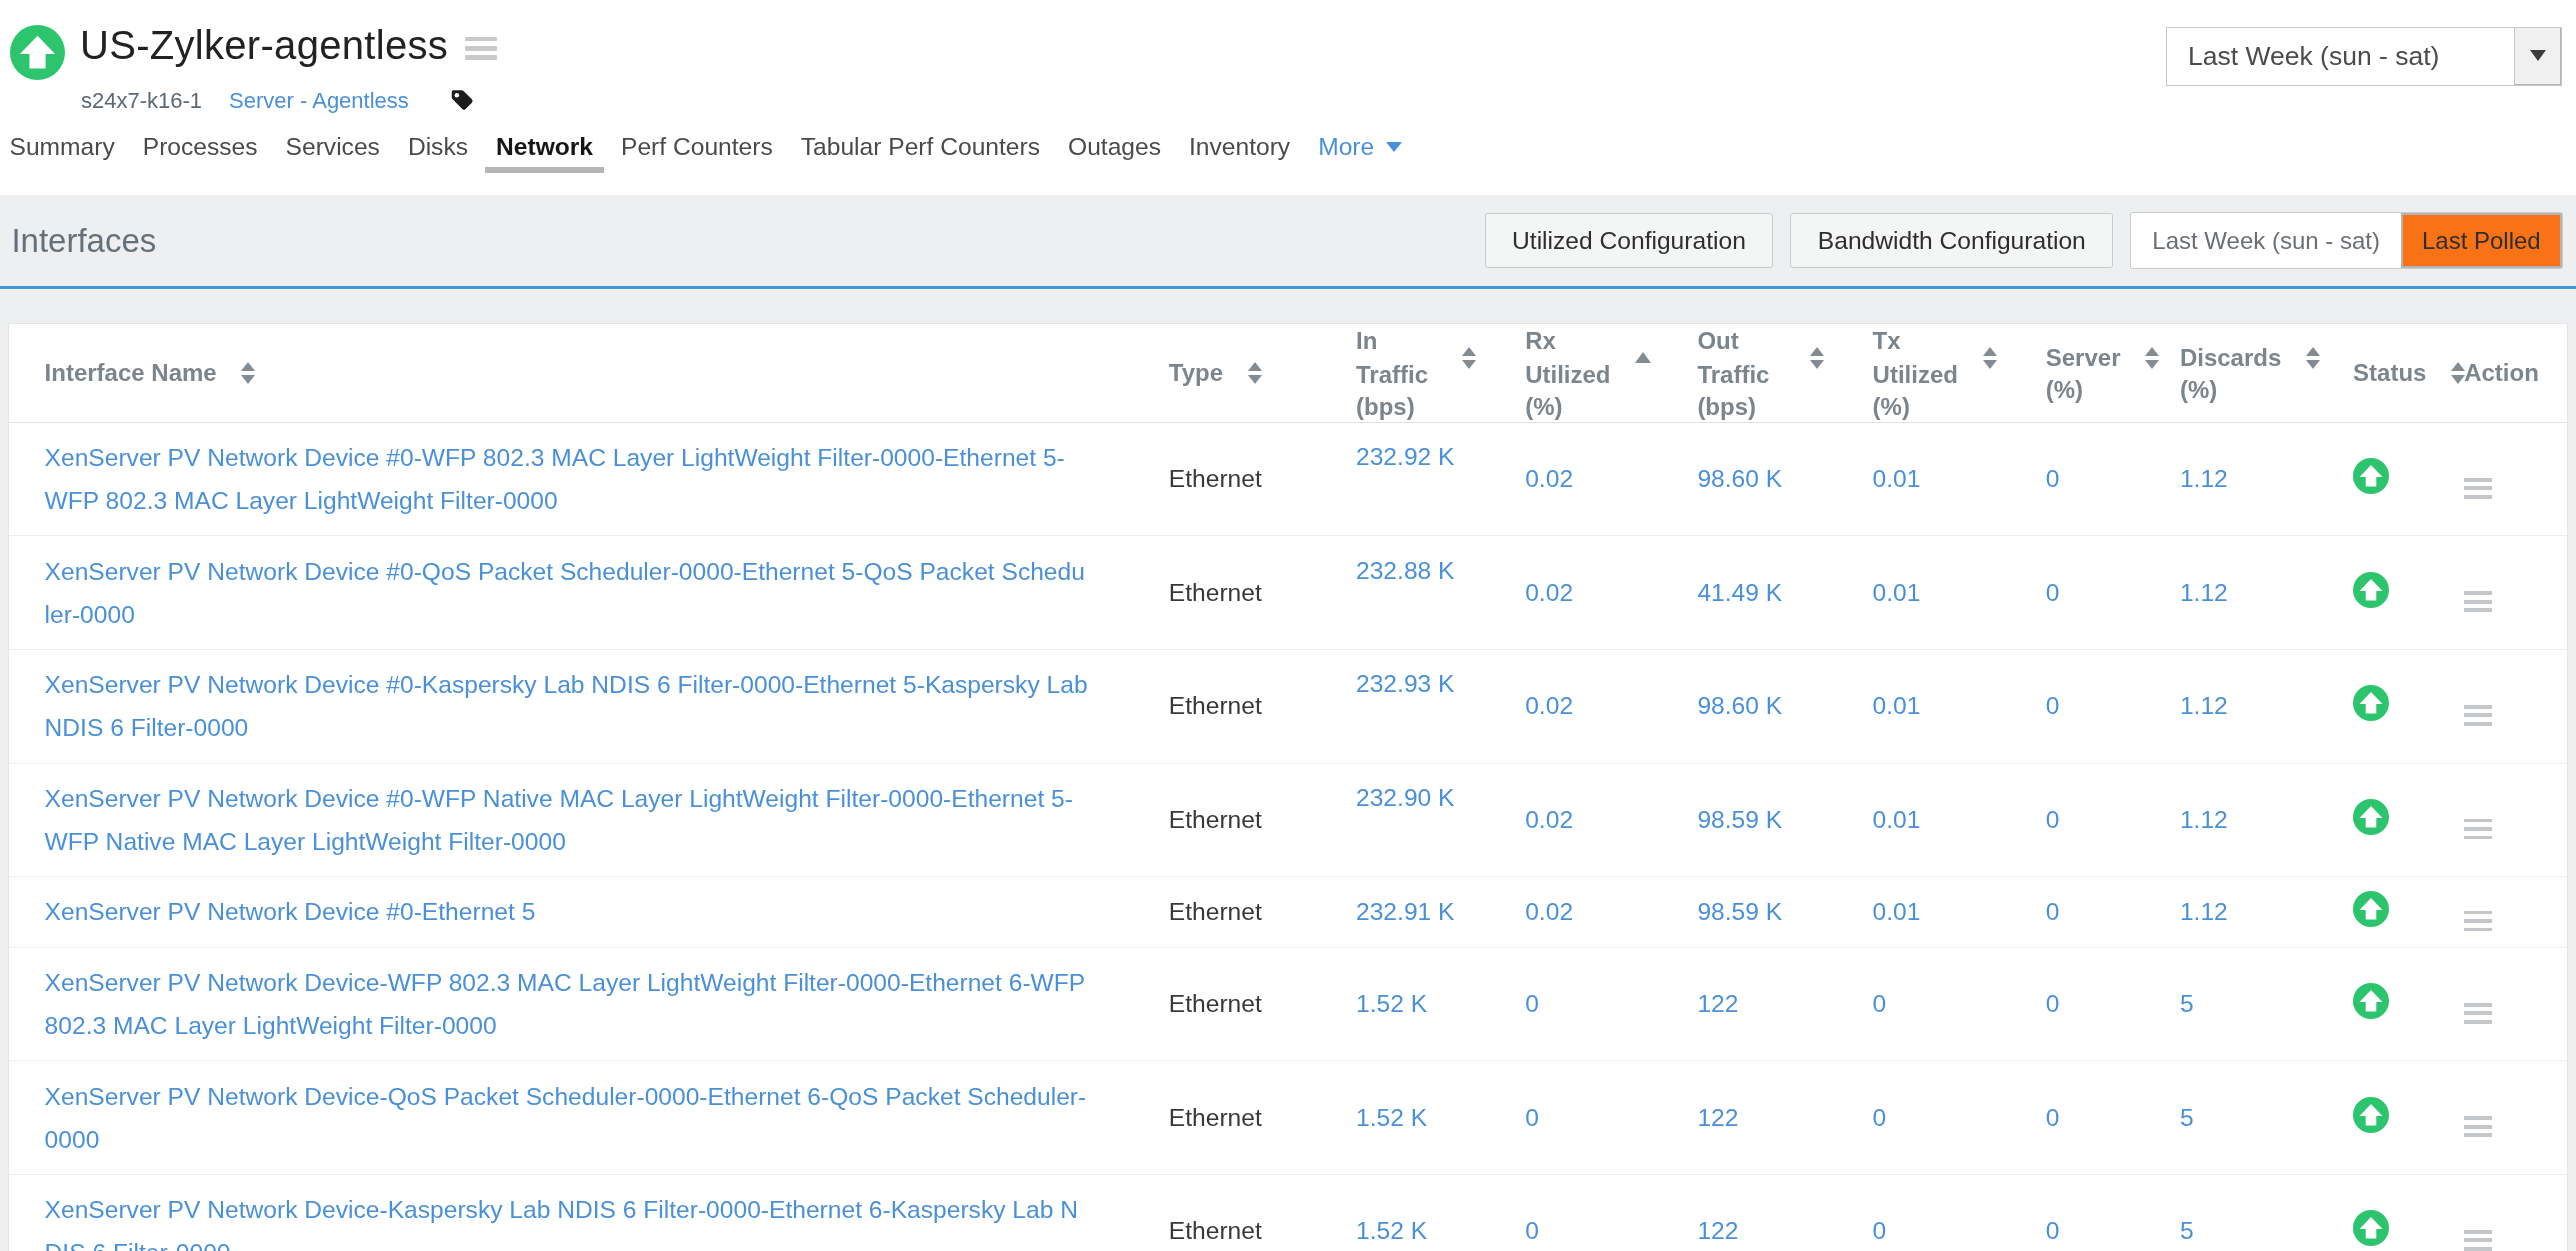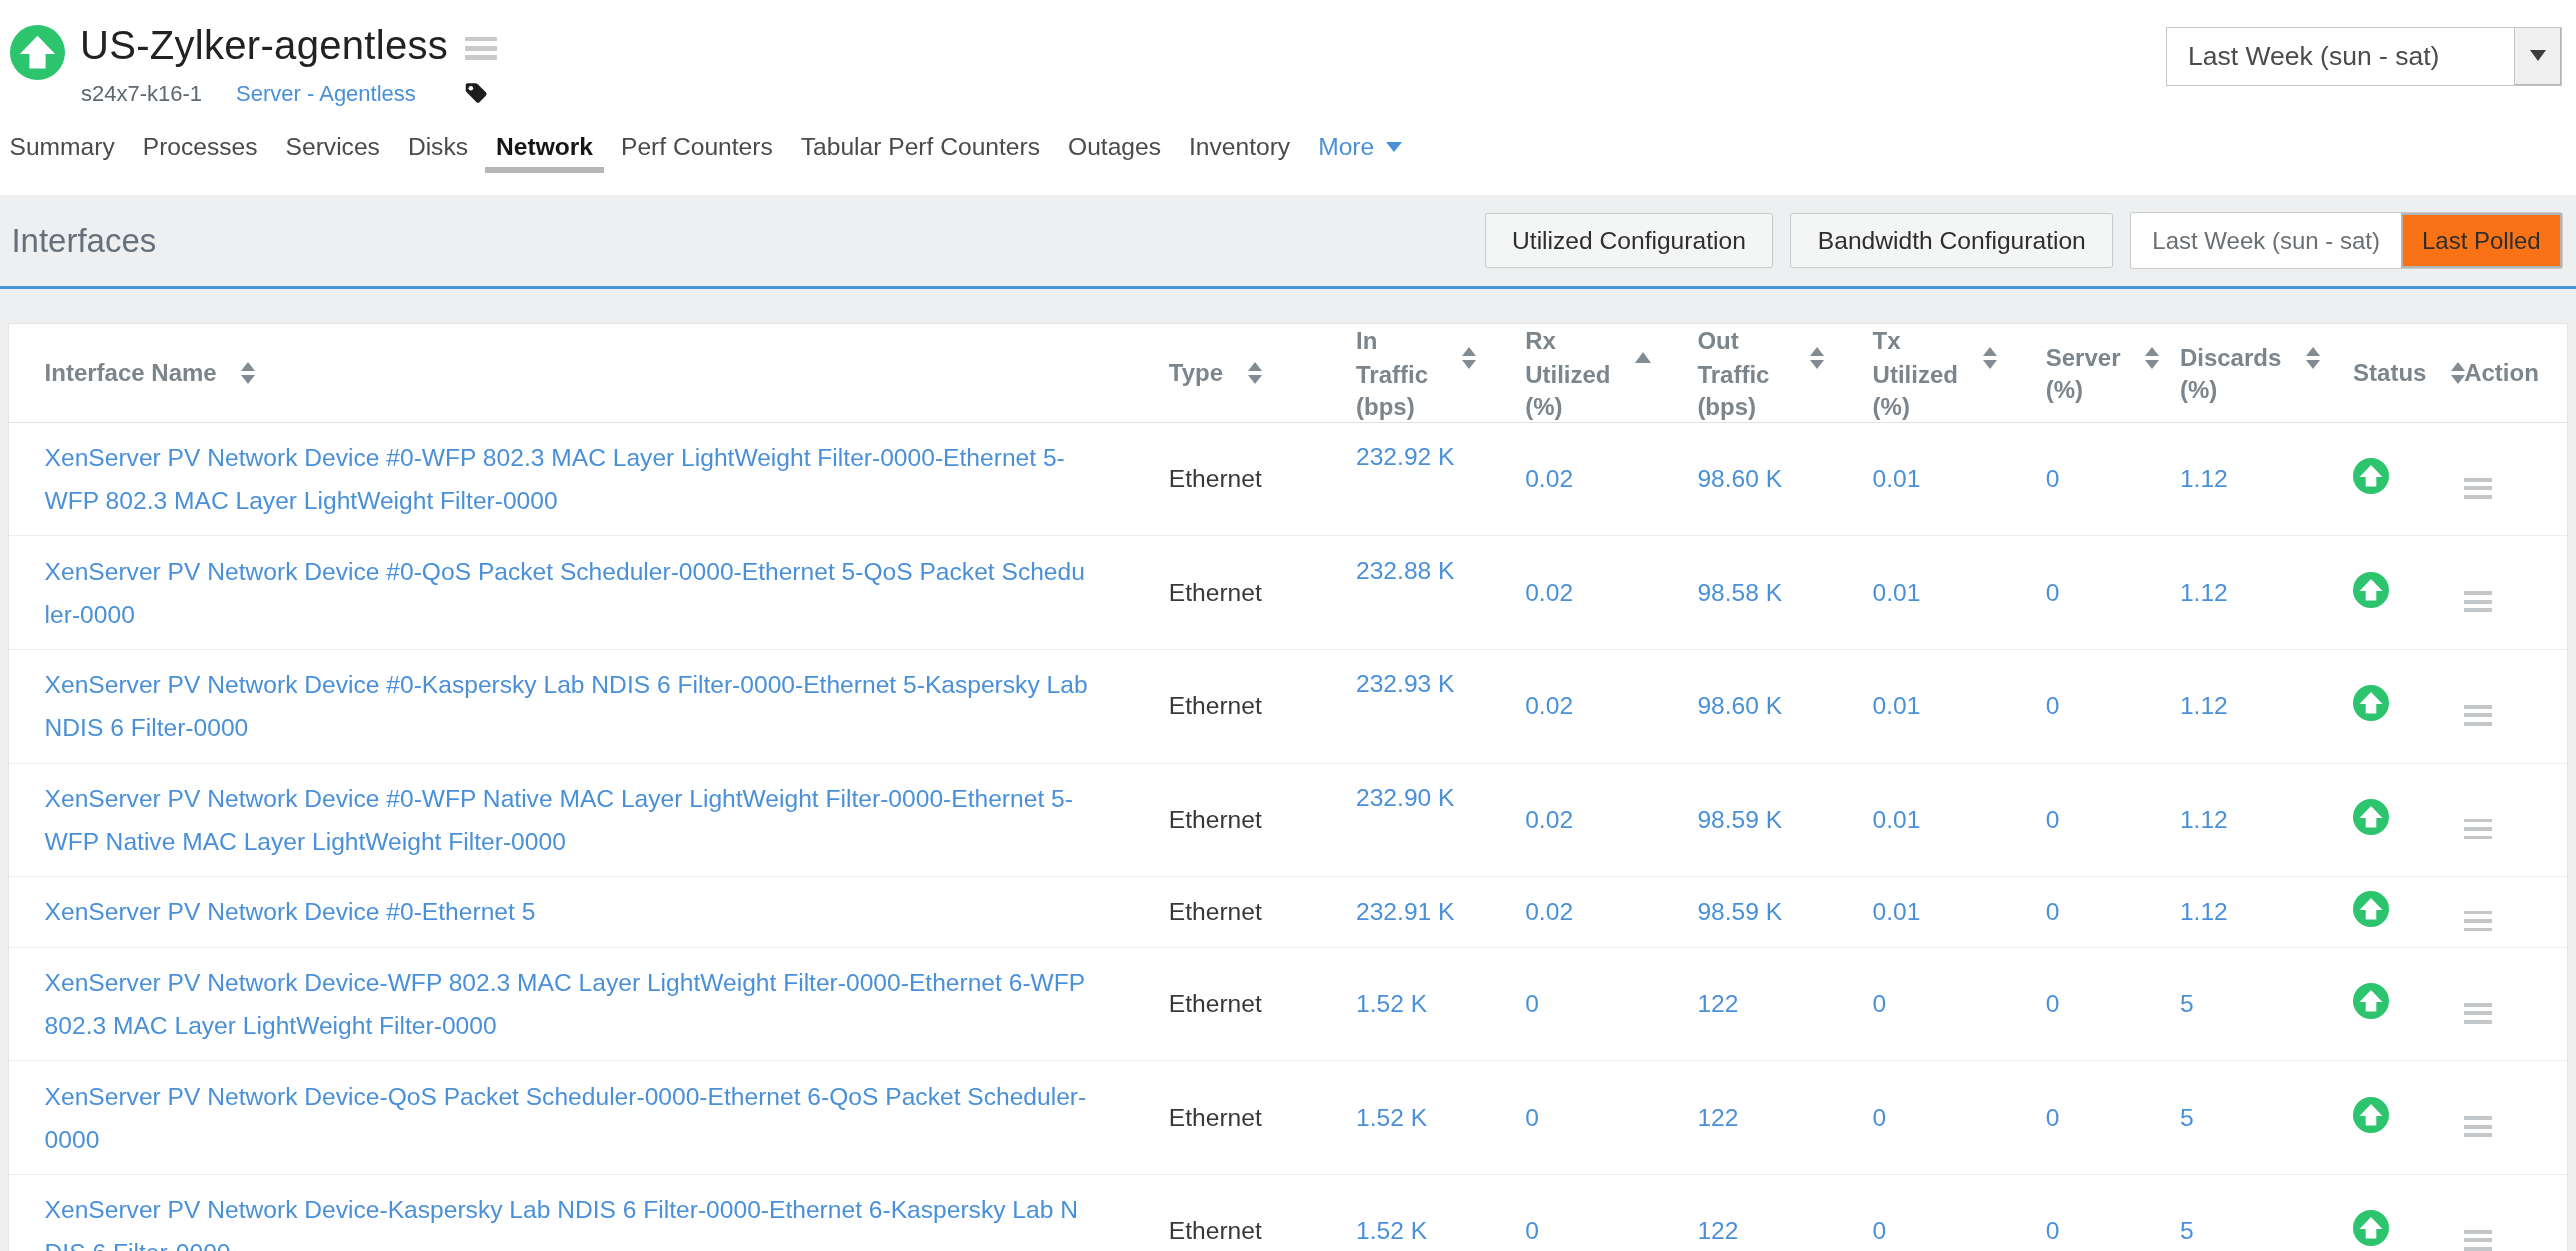--- a/index.html
+++ b/index.html
@@ -6,21 +6,21 @@
   html,body { width:2576px; height:1252px; overflow:hidden; background:#fff;
     font-family:"Liberation Sans", sans-serif; }
 
   
   .topbar { position:relative; height:133px; background:#fff; }
   .monitor-icon { position:absolute; left:9.5px; top:24.6px; width:55px; height:55px; }
   .title-row { position:absolute; left:80px; top:23px; display:flex; align-items:center; gap:17px; }
   .page-title { font-size:40px; font-weight:400; color:#222; letter-spacing:0.3px; }
   .title-menu { display:inline-flex; flex-direction:column; gap:4.7px; margin-top:5.7px; }
   .title-menu i { display:block; width:32px; height:4.7px; background:#c9c9c9; border-radius:0.9px; }
-  .sub-row { position:absolute; left:81px; top:81px; display:flex; align-items:center; gap:34px; font-size:22px; }
+  .sub-row { position:absolute; left:81px; top:88px; display:flex; align-items:center; gap:27px; font-size:22px; }
   .host-name { color:#5d6770; }
   .category-link { color:#4a90d9; text-decoration:none; }
   .tag-wrap { margin-left:13.3px; display:inline-flex; }
 
   .period-select { position:absolute; right:14px; top:26.5px; width:396px; height:59px;
     border:1.9px solid #c6c6c6; background:#fff; display:flex; align-items:stretch; }
   .period-label { flex:1; display:flex; align-items:center; padding-left:21px; font-size:26.5px; color:#4b4b4b; }
   .period-btn { width:47px; margin:0; background:#f0f0f0; border-left:1.9px solid #c6c6c6;
     display:flex; align-items:center; justify-content:center; border-right:1.9px solid #b3b3b3; border-bottom:1.9px solid #b3b3b3; }
   .period-btn i { width:0; height:0; border-left:8.5px solid transparent; border-right:8.5px solid transparent; border-top:11.4px solid #3d3d3d; }
@@ -287,21 +287,21 @@
                 <i></i>
               </span></td>
           </tr>
           <tr>
             <td class="col-name">
               <a href="#" class="iname">XenServer PV Network Device #0-QoS Packet Scheduler-0000-Ethernet 5-QoS Packet Scheduler-0000</a>
             </td>
             <td class="col-type"><span class="tval">Ethernet</span></td>
             <td class="col-in_traffic"><span class="num">232.88 K</span></td>
             <td class="col-rx_utilized"><span class="num">0.02</span></td>
-            <td class="col-out_traffic"><span class="num">98.58 K</span></td>
+            <td class="col-out_traffic"><span class="num">41.49 K</span></td>
             <td class="col-tx_utilized"><span class="num">0.01</span></td>
             <td class="col-errors"><span class="num">0</span></td>
             <td class="col-discards"><span class="num">1.12</span></td>
             <td class="col-status"><span class="status-ic">
                 <svg viewBox="0 0 36 36" width="36" height="36">
                   <circle cx="18" cy="18" r="18" fill="#2cc56d"></circle>
                   <path d="M18 7 L29.5 19 H23.3 V28.5 H12.7 V19 H6.5 Z" fill="#fff"></path>
                 </svg>
               </span></td>
             <td class="col-action"><span class="burger">

